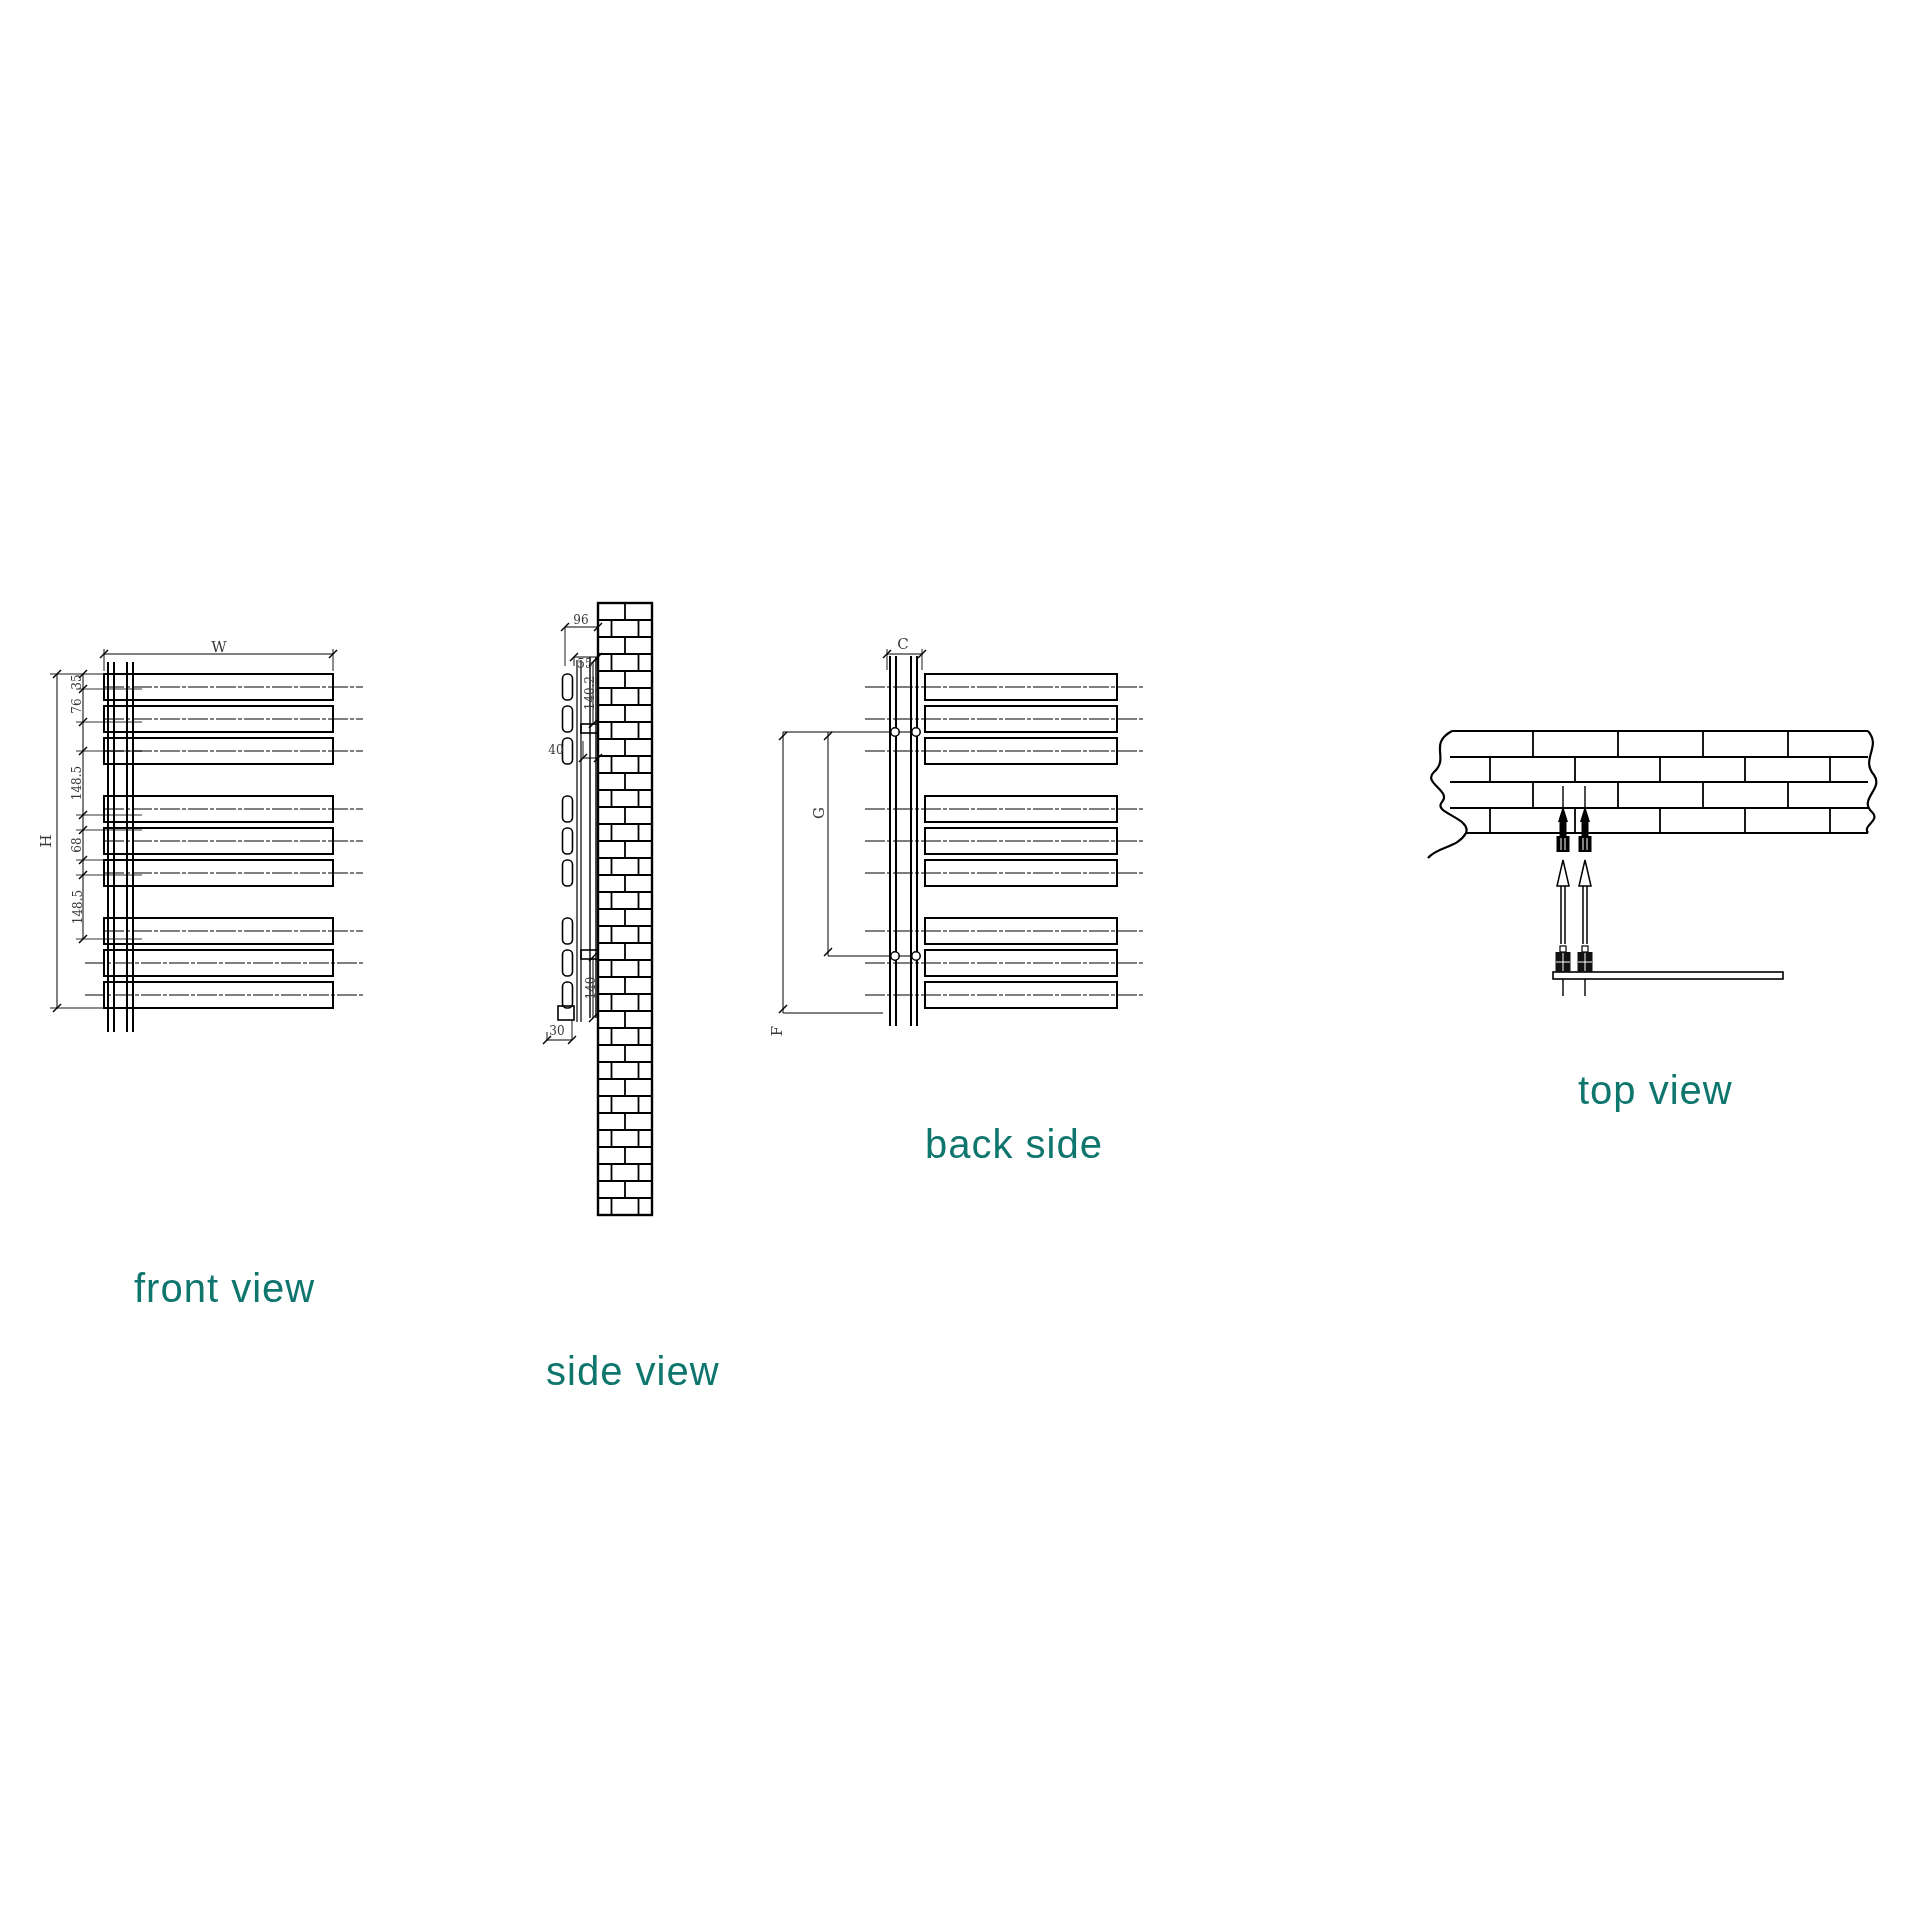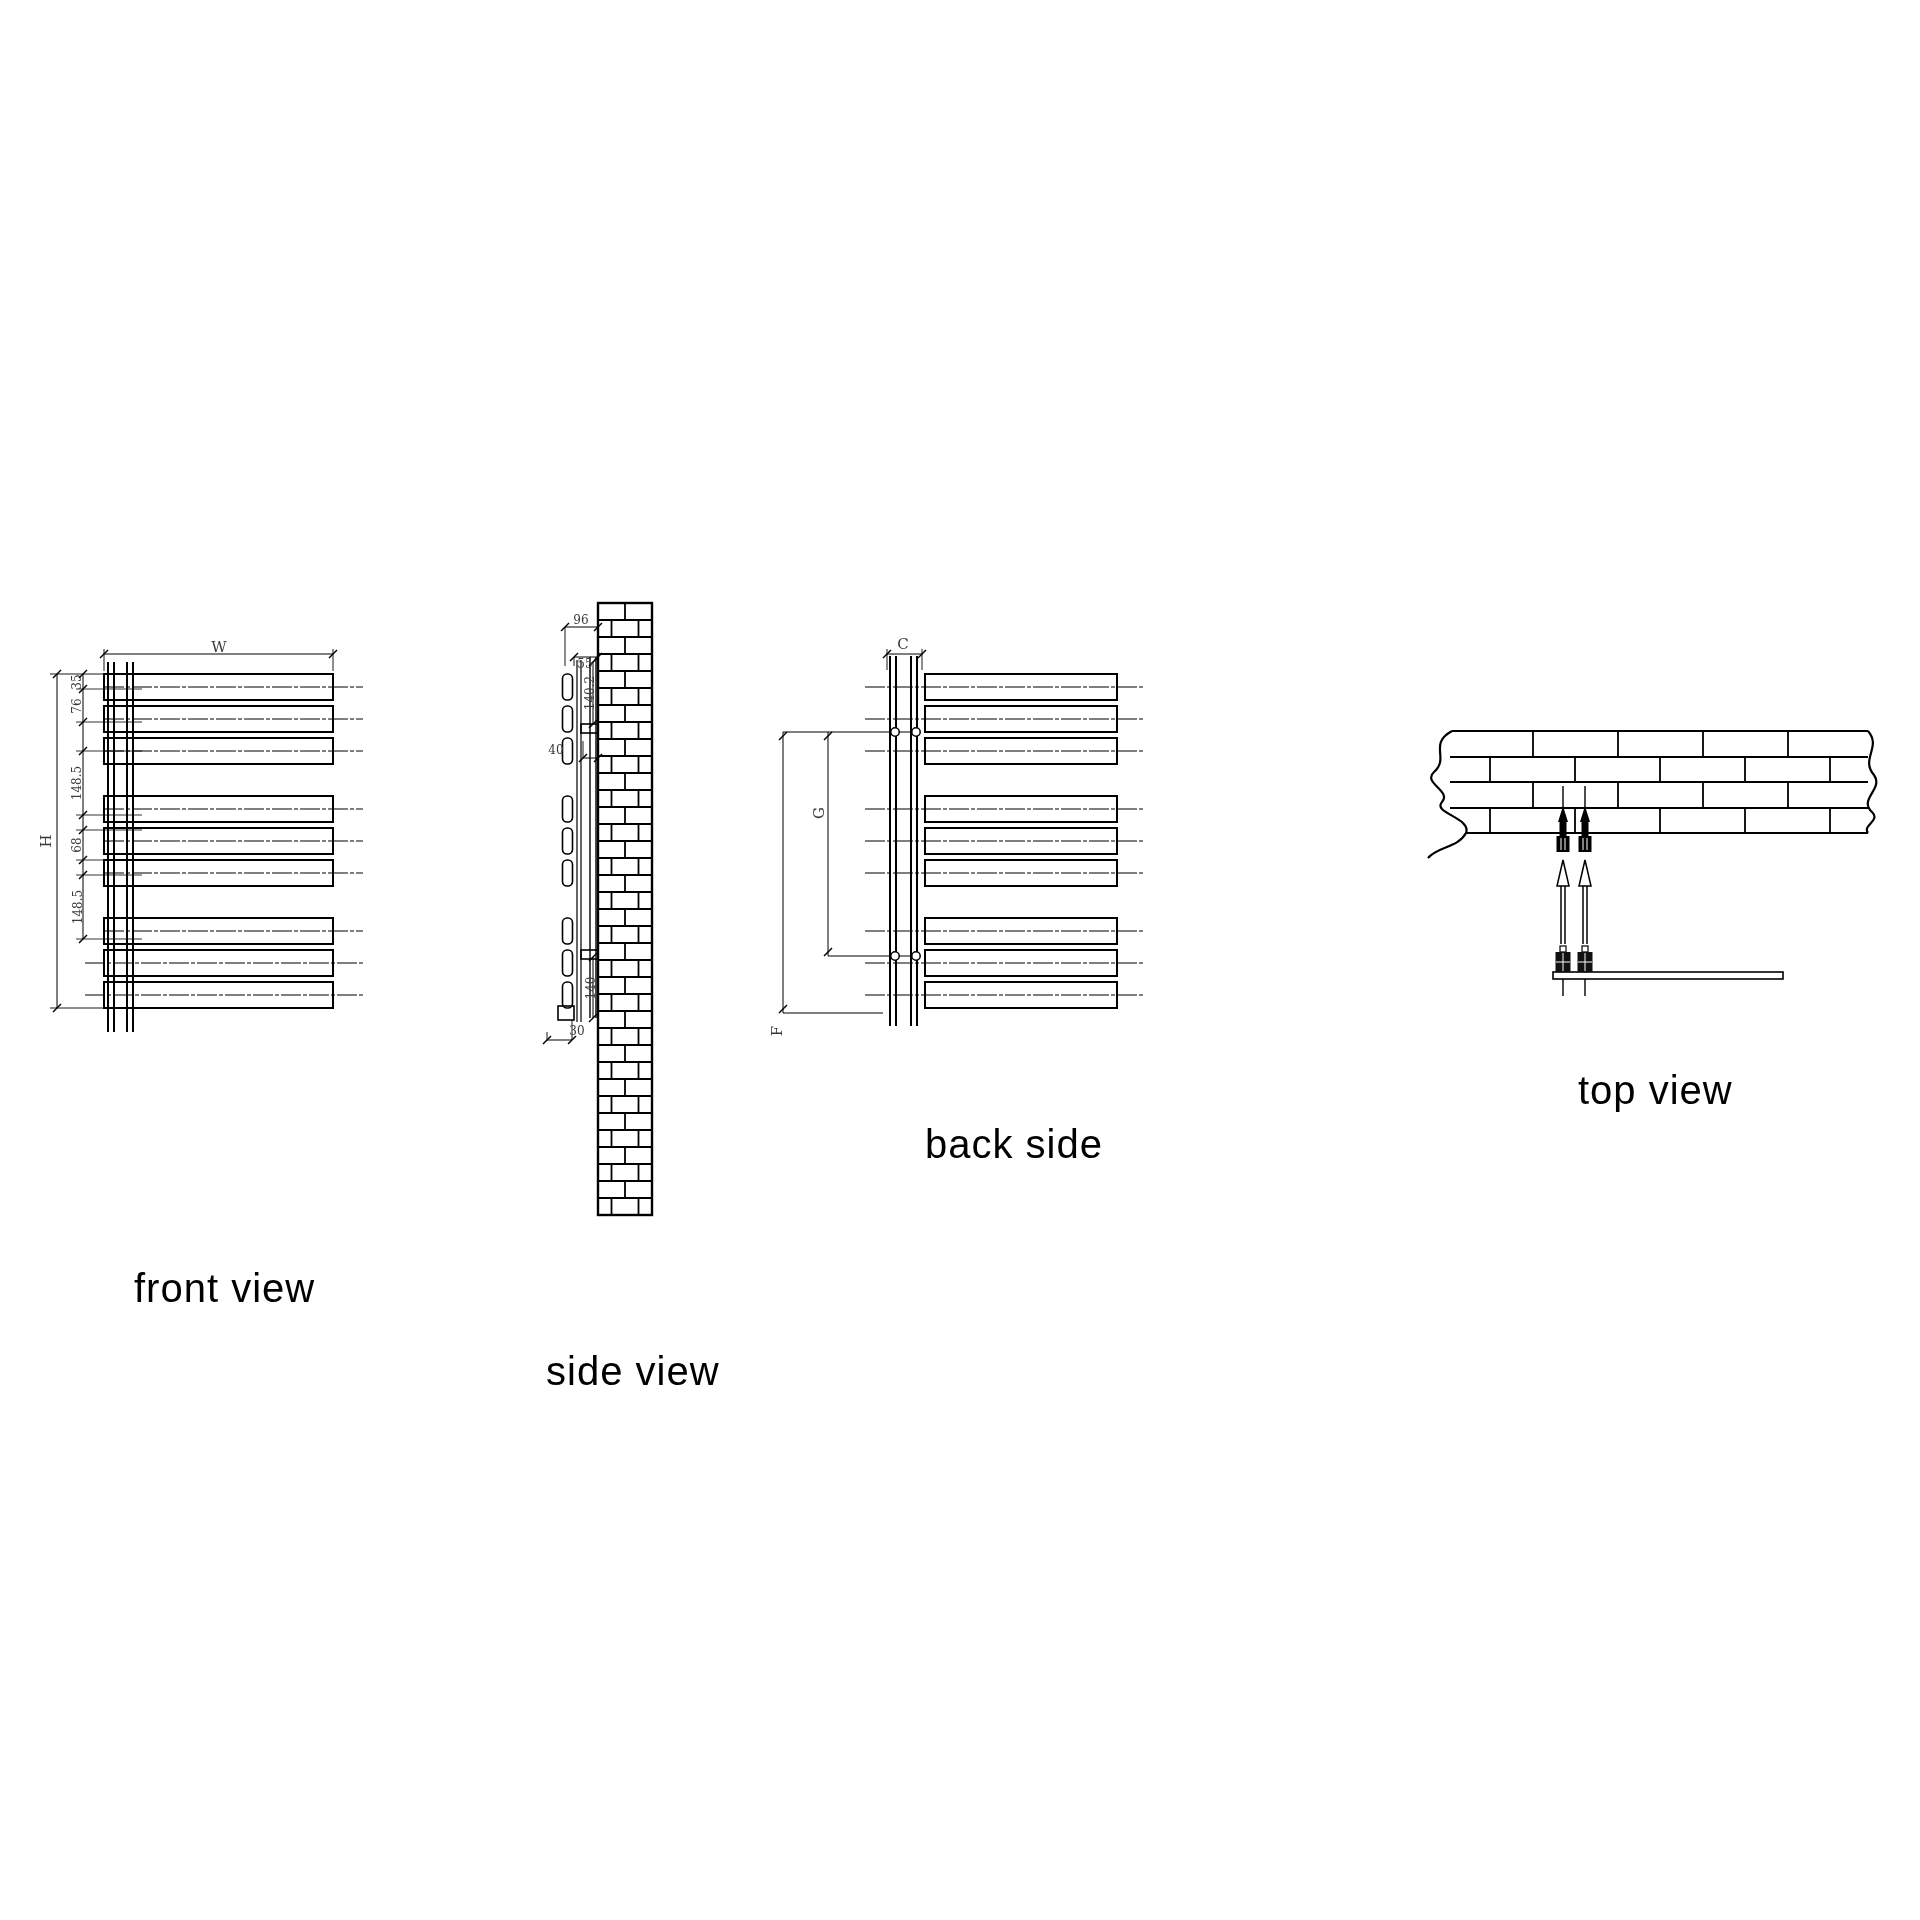--- a/index.html
+++ b/index.html
@@ -1,20 +1,20 @@
 <!DOCTYPE html>
 <html><head>
 <meta charset="utf-8">
 <style>
   html,body{margin:0;padding:0;background:#fff;}
   .canvas{position:relative;width:1920px;height:1920px;background:#fff;overflow:hidden;
           font-family:"Liberation Sans",sans-serif;}
   .view-svg{position:absolute;overflow:visible;}
   .caption{position:absolute;font-family:"Liberation Sans",sans-serif;font-size:40px;
-           color:#000000;white-space:nowrap;letter-spacing:1px;}
+           color:#0f766e;white-space:nowrap;letter-spacing:1px;}
   .dim-label{position:absolute;font-family:"DejaVu Serif","Liberation Serif",serif;
              font-size:12px;color:#3a3a3a;white-space:nowrap;
              transform:translate(-50%,-50%);}
   .dim-label.big{font-size:15px;}
   .dim-label.rot{transform:translate(-50%,-50%) rotate(-90deg);}
 </style>
 </head>
 <body>
 
 <div class="canvas">
@@ -209,21 +209,21 @@
       <line x1="572" y1="1020" x2="572" y2="1040" stroke="#000" stroke-width="0.9" fill="none"></line>
       <line x1="547" y1="1040" x2="572" y2="1040" stroke="#000" stroke-width="1" fill="none"></line>
       <line x1="543" y1="1044" x2="551" y2="1036" stroke="#000" stroke-width="1.4" fill="none"></line>
       <line x1="568" y1="1044" x2="576" y2="1036" stroke="#000" stroke-width="1.4" fill="none"></line>
     </svg>
   <div class="dim-label" style="left:581px;top:620px">96</div>
   <div class="dim-label" style="left:585px;top:664px">55</div>
   <div class="dim-label rot" style="left:590px;top:693px">140.2</div>
   <div class="dim-label" style="left:556px;top:750px">40</div>
   <div class="dim-label rot" style="left:591px;top:988px">140</div>
-  <div class="dim-label" style="left:577px;top:1031px">30</div>
+  <div class="dim-label" style="left:557px;top:1031px">30</div>
   <div class="caption" style="left:546px;top:1349px">side view</div>
 
   <svg id="svg-back" class="view-svg" style="left:765px;top:628px;width:400px;height:412px" viewBox="765 628 400 412">
       <rect x="925" y="674" width="192" height="26" stroke="#000" stroke-width="2" fill="none" rx="0"></rect>
       <rect x="925" y="706" width="192" height="26" stroke="#000" stroke-width="2" fill="none" rx="0"></rect>
       <rect x="925" y="738" width="192" height="26" stroke="#000" stroke-width="2" fill="none" rx="0"></rect>
       <rect x="925" y="796" width="192" height="26" stroke="#000" stroke-width="2" fill="none" rx="0"></rect>
       <rect x="925" y="828" width="192" height="26" stroke="#000" stroke-width="2" fill="none" rx="0"></rect>
       <rect x="925" y="860" width="192" height="26" stroke="#000" stroke-width="2" fill="none" rx="0"></rect>
       <rect x="925" y="918" width="192" height="26" stroke="#000" stroke-width="2" fill="none" rx="0"></rect>

